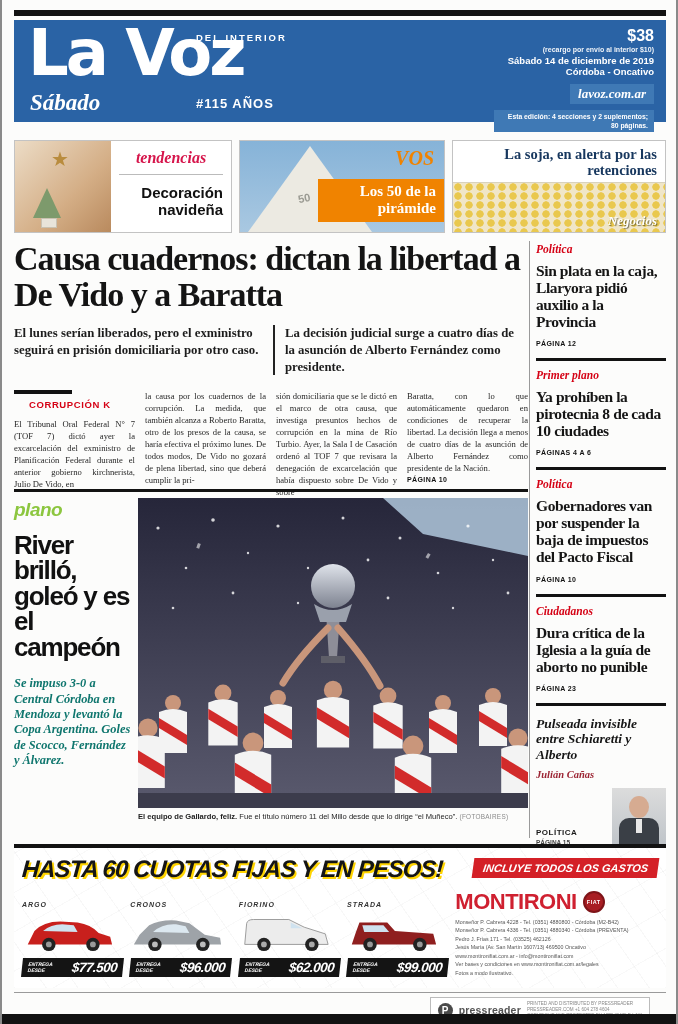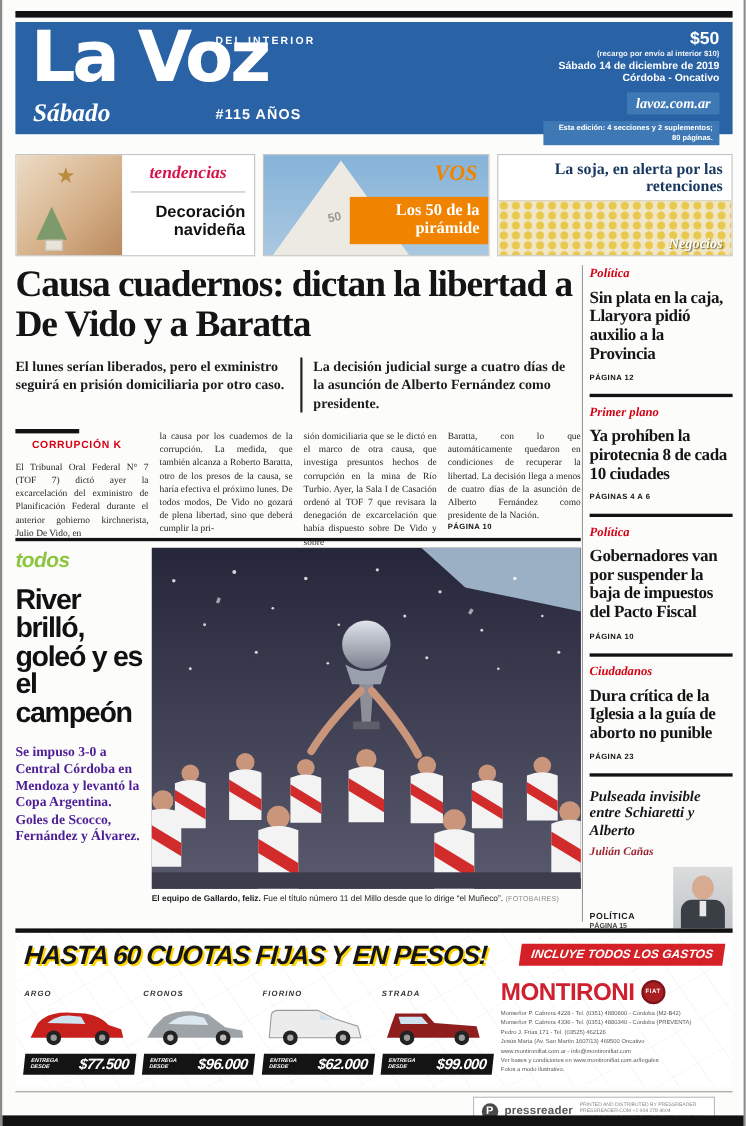--- a/index.html
+++ b/index.html
@@ -62,21 +62,21 @@
   .bcol { flex:1; font-family:"Liberation Serif",serif; font-size:8.6px; line-height:1.4; text-align:justify; color:#262626; }
   .kbar { width:58px; height:4px; background:#121212; margin-bottom:4px; }
   .kred { color:#D50215; font-weight:bold; font-size:9.5px; letter-spacing:.6px; margin-bottom:7px; font-family:"Liberation Sans",sans-serif;margin-left:15px; }
   .pageref { font-family:"Liberation Sans",sans-serif; font-weight:bold; font-size:7px; letter-spacing:.4px; margin-top:1px; color:#111; }
   .midrule { position:absolute; left:12px; top:489px; width:514px; height:3px; background:#121212; }
 
   
   .sports { position:absolute; left:12px; top:499px; width:119px; }
   .mundod { font-style:italic; font-weight:bold; font-size:19px; color:#8CC63F; letter-spacing:-0.5px; }
   .sp-headline { margin-top:12px; font-weight:bold; font-size:26px; line-height:0.98; letter-spacing:-1.2px; color:#111; }
-  .sp-summary { margin-top:16px; font-family:"Liberation Serif",serif; font-weight:bold; font-size:12.4px; line-height:1.24; color:#4c1d95; }
+  .sp-summary { margin-top:16px; font-family:"Liberation Serif",serif; font-weight:bold; font-size:12.4px; line-height:1.24; color:#0f766e;font-style:italic; }
 
   
   .photo { position:absolute; left:136px; top:498px; width:390px; height:310px; background:#2e2e40; }
   .photo svg { display:block; width:100%; height:100%; }
   .caption { position:absolute; left:136px; top:812px; width:392px; font-size:7.6px; color:#1d1d1d; line-height:1.3; }
   .cap-b { font-weight:bold; }
   .cap-credit { color:#8a8a8a; font-size:6.4px; letter-spacing:.3px; }
 
   
   .divider-v { position:absolute; left:527px; top:241px; width:1px; height:597px; background:#9a9a9a; }
@@ -131,21 +131,21 @@
 <div id="page">
 
   <div class="topbar"></div>
 
   <header class="masthead">
     <span class="logo-main">La Voz</span>
     <span class="logo-tag">DEL INTERIOR</span>
     <span class="logo-day serif">Sábado</span>
     <span class="logo-years">#115 AÑOS</span>
     <div class="mast-info">
-      <div class="mi-price">$50</div>
+      <div class="mi-price">$38</div>
       <div class="mi-note">(recargo por envío al interior $10)</div>
       <div class="mi-date">Sábado 14 de diciembre de 2019</div>
       <div class="mi-place">Córdoba - Oncativo</div>
       <div><span class="mi-site">lavoz.com.ar</span></div>
       <div><span class="mi-edition">Esta edición: 4 secciones y 2 suplementos; 80 páginas.</span></div>
     </div>
   </header>
 
   <div class="promos">
     <div class="promo p-tend">
@@ -190,21 +190,21 @@
     <div class="bcol">sión domiciliaria que se le dictó en el marco de otra causa, que investiga presuntos hechos de corrupción en la mina de Río Turbio. Ayer, la Sala I de Casación ordenó al TOF 7 que revisara la denegación de excarcelación que había dispuesto sobre De Vido y sobre</div>
     <div class="bcol">
       <span>Baratta, con lo que automáticamente quedaron en condiciones de recuperar la libertad. La decisión llega a menos de cuatro días de la asunción de Alberto Fernández como presidente de la Nación.</span>
       <div class="pageref">PÁGINA 10</div>
     </div>
   </div>
 
   <div class="midrule"></div>
 
   <section class="sports">
-    <div class="mundod">todos</div>
+    <div class="mundod">plano</div>
     <h2 class="sp-headline">River brilló, goleó y es el campeón</h2>
     <p class="sp-summary">Se impuso 3-0 a Central Córdoba en Mendoza y levantó la Copa Argentina. Goles de Scocco, Fernández y Álvarez.</p>
   </section>
 
   <div class="photo">
     <svg viewBox="0 0 390 310">
       <defs>
         <linearGradient id="bg" x1="0" y1="0" x2="0" y2="1">
           <stop offset="0" stop-color="#26263a"></stop>
             <stop offset="1" stop-color="#5a5a6e"></stop>

